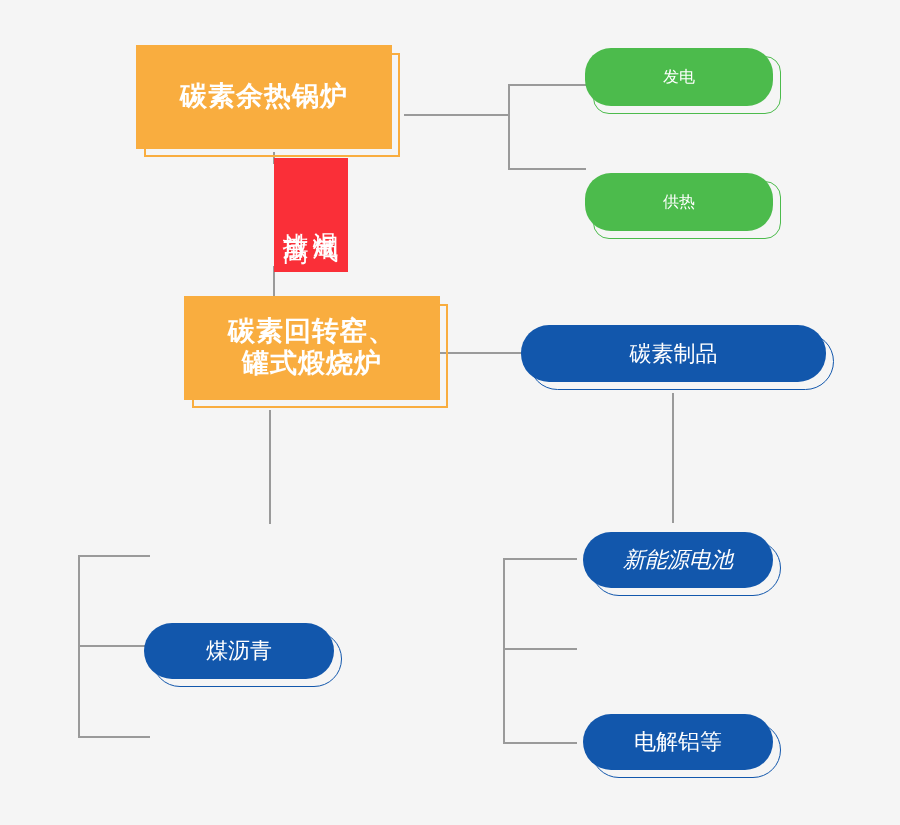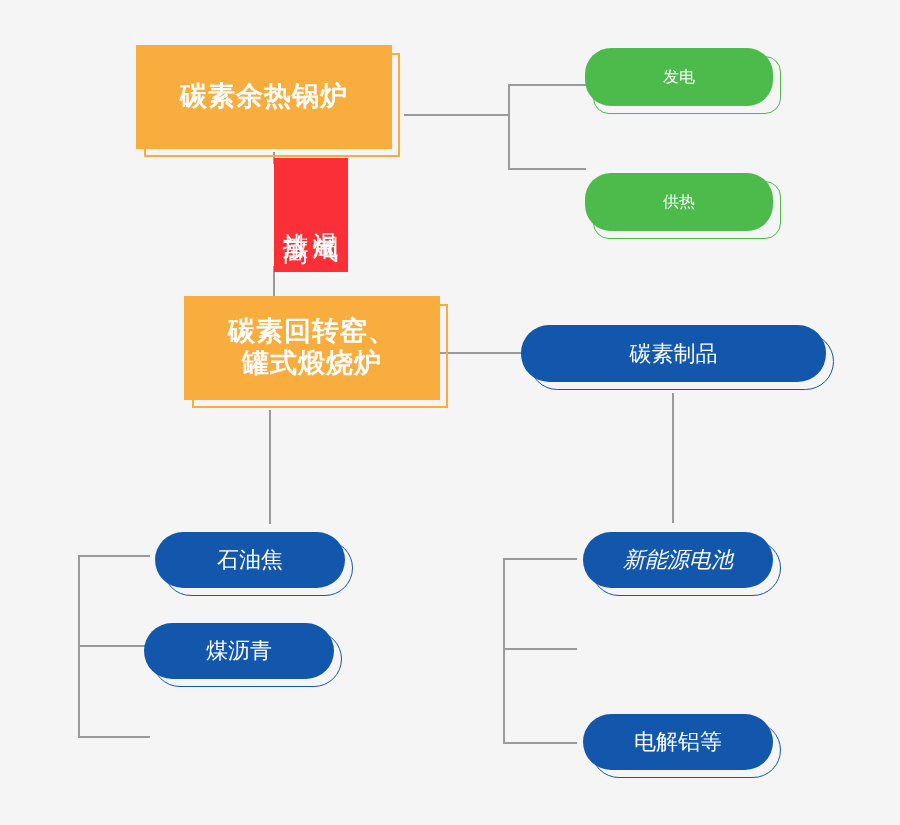--- a/index.html
+++ b/index.html
@@ -170,24 +170,20 @@
     <div class="frame"></div>
     <div class="body twoline">碳素回转窑、
 罐式煅烧炉</div>
   </div>
 
   <div class="node blue" style="left:521px; top:325px; width:305px; height:57px;">
     <div class="frame"></div>
     <div class="body nowrap">碳素制品</div>
   </div>
 
-  <div class="node blue" style="left:155px; top:532px; width:190px; height:56px;">
-    <div class="frame"></div>
-    <div class="body nowrap">石油焦</div>
-  </div>
 
   <div class="node blue" style="left:144px; top:623px; width:190px; height:56px;">
     <div class="frame"></div>
     <div class="body nowrap">煤沥青</div>
   </div>
 
 
   <div class="node blue" style="left:583px; top:532px; width:190px; height:56px;font-style:italic;">
     <div class="frame"></div>
     <div class="body nowrap">新能源电池</div>

